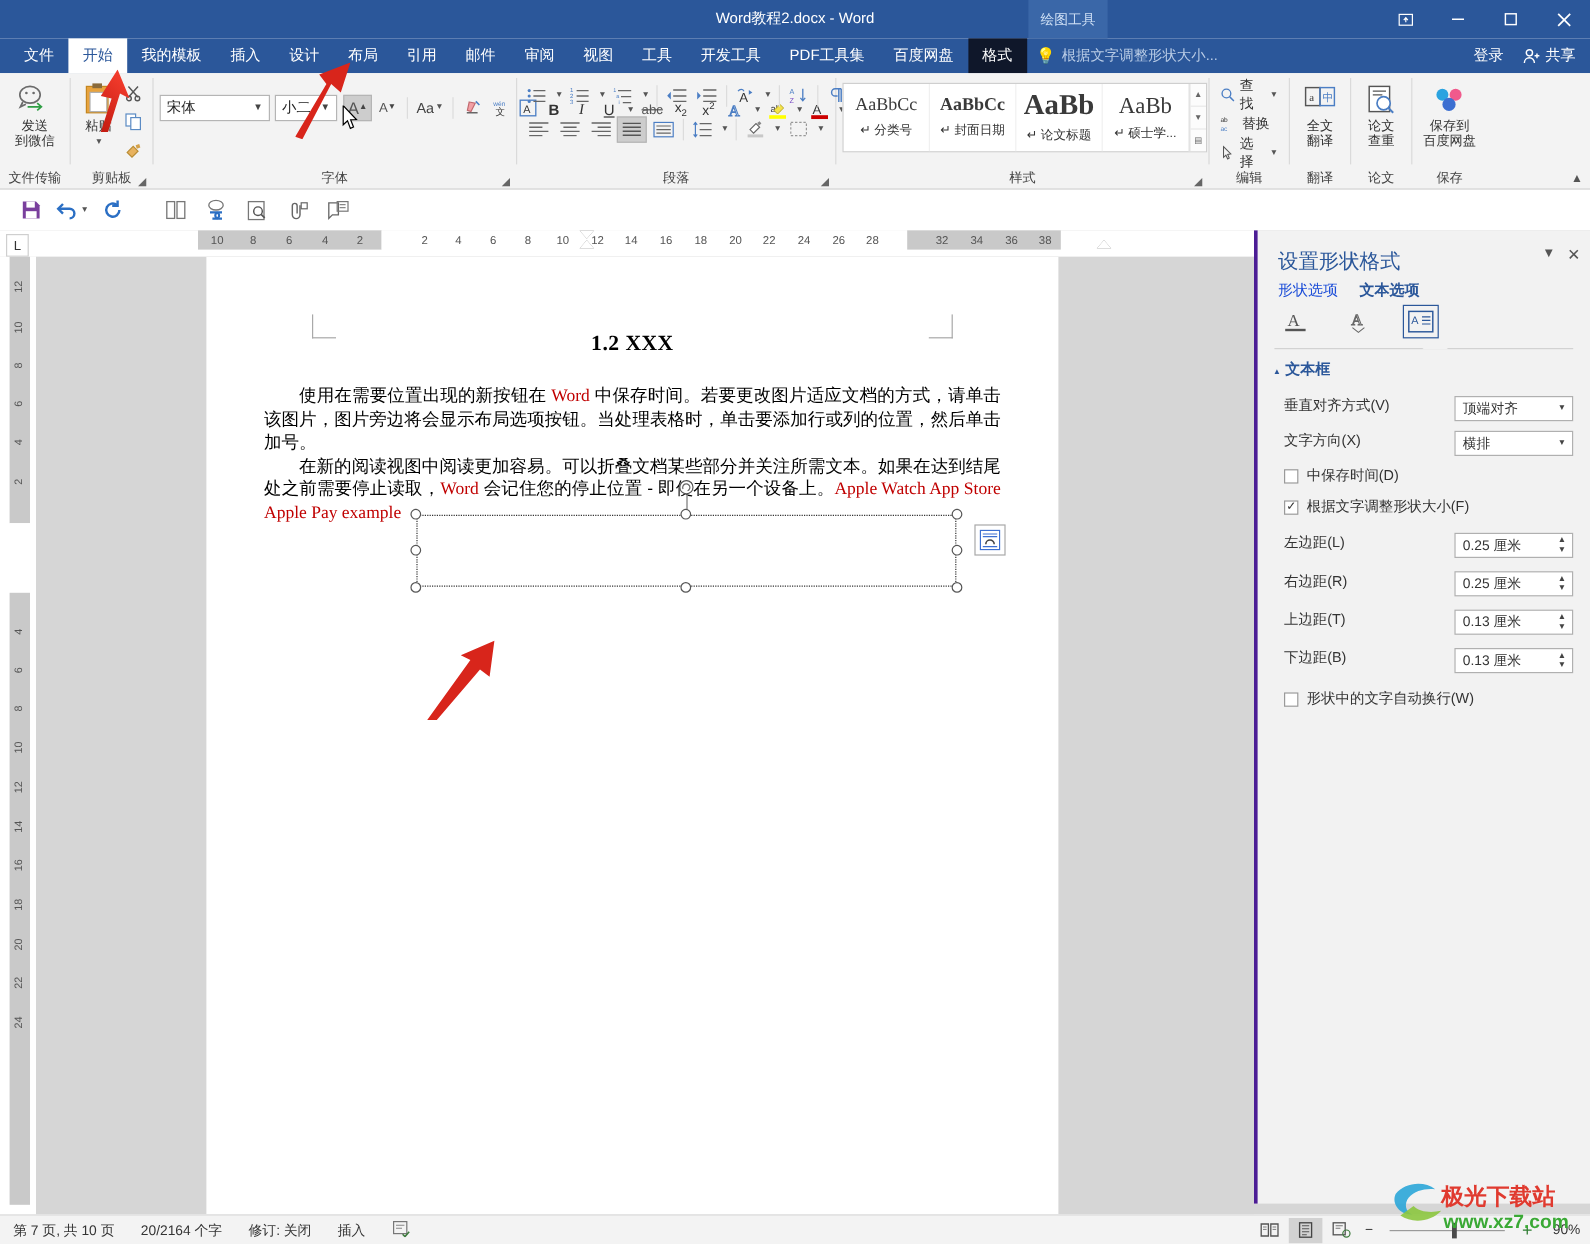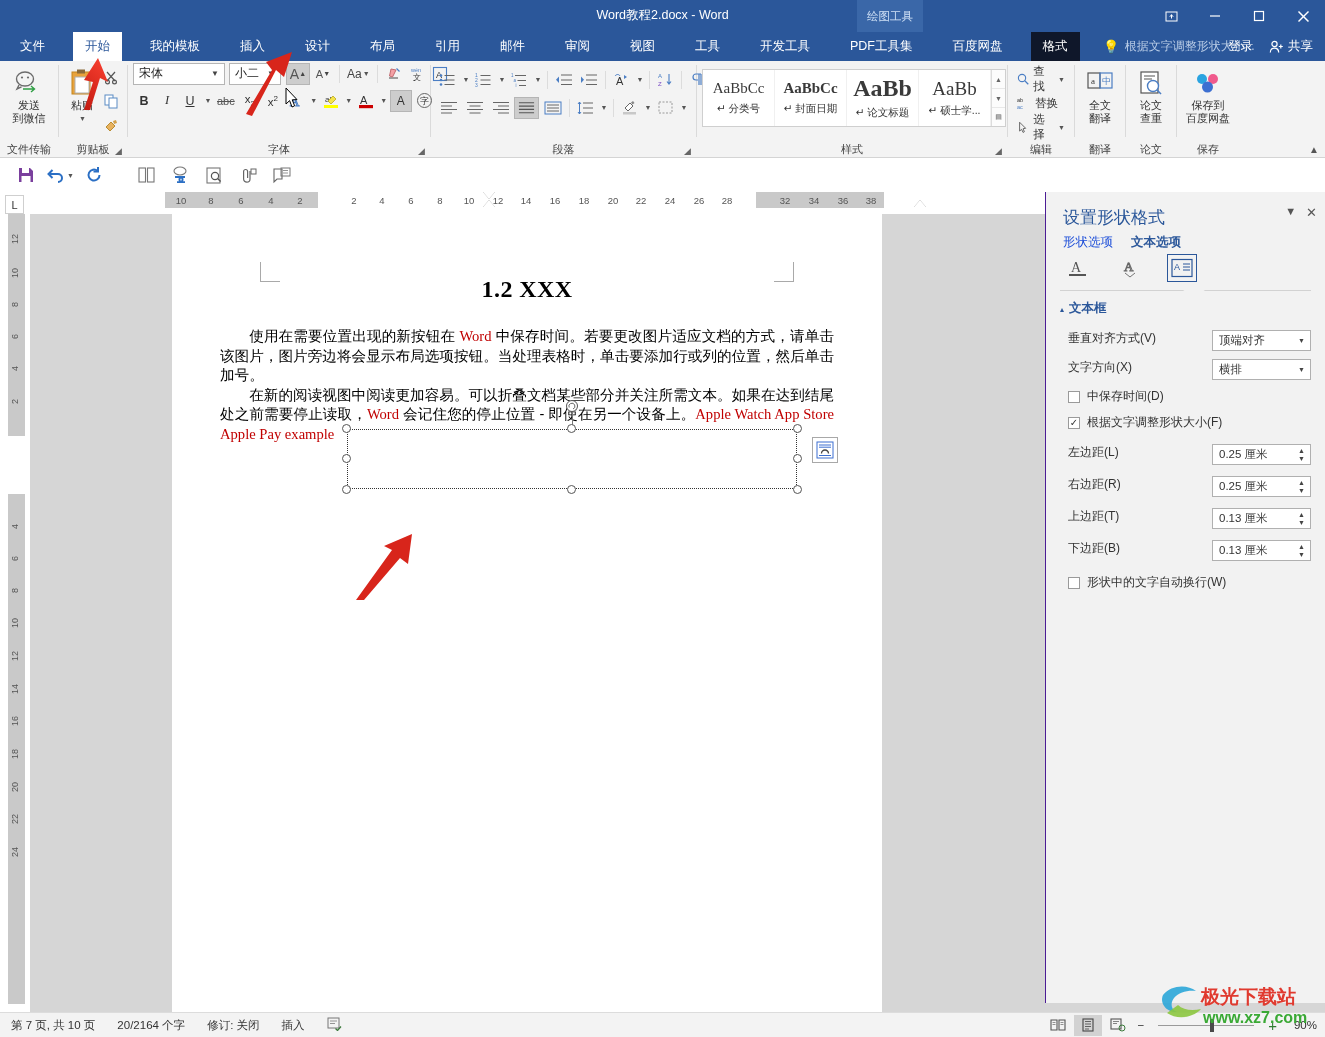--- a/index.html
+++ b/index.html
@@ -13,21 +13,21 @@
   }
   
   .titlebar{height:32px;background:#2b579a;position:relative;}
   .title-text{position:absolute;left:0;right:0;top:7px;text-align:center;color:#fff;font-size:12.5px;}
   .ctx-tab-label{position:absolute;left:857px;top:0;width:66px;height:32px;background:#3a67a8;
      color:#cfe0f5;font-size:11.5px;display:flex;align-items:center;justify-content:center;}
   .win-btns{position:absolute;right:0;top:0;display:flex;height:32px;}
   .win-btn{width:44px;height:32px;display:flex;align-items:center;justify-content:center;color:#fff;}
   .win-btn svg{display:block;}
   
-  .tabstrip{height:29px;background:#2b579a;position:relative;display:flex;align-items:stretch;padding-left:8px;gap:16px;}
+  .tabstrip{height:29px;background:#2b579a;position:relative;display:flex;align-items:stretch;padding-left:8px;}
   .tab{padding:0 12px;display:flex;align-items:center;color:#fff;font-size:12.5px;white-space:nowrap;}
   .tab.active{background:#fff;color:#2b579a;}
   .tab.ctx-active{background:#0f172a;color:#fff;}
   .tellme{display:flex;align-items:center;color:#b9cce6;font-size:12px;margin-left:8px;gap:5px;}
   .tellme .bulb{font-size:13px;}
   .acct{position:absolute;right:0;top:0;height:29px;display:flex;align-items:center;color:#fff;font-size:12.5px;}
   .acct .signin{padding:0 10px;}
   .acct .share{padding:0 12px 0 6px;display:flex;align-items:center;gap:4px;}
   
   .ribbon{height:97px;background:#f3f3f3;border-bottom:1px solid #d4d4d4;display:flex;position:relative;}
@@ -77,41 +77,41 @@
   .vruler{position:absolute;left:0;top:22px;bottom:0;width:30px;background:#fff;}
   .vr-bar{position:absolute;left:8px;width:17px;background:#c9c9c9;}
   .vr-num{position:absolute;left:10px;font-size:9px;color:#555;
      writing-mode:vertical-rl;transform:rotate(180deg);}
   .tabstop{position:absolute;left:5px;top:3px;width:19px;height:19px;background:#fff;border:1px solid #cfcfcf;
      display:flex;align-items:center;justify-content:center;font-size:11px;color:#333;}
   .canvas{position:absolute;left:30px;top:22px;right:280px;bottom:0;background:#d6d6d6;overflow:hidden;}
   .page{position:absolute;left:142px;top:0;width:710px;height:100%;background:#fff;}
   .pgcorner{position:absolute;width:20px;height:20px;}
   
-  .doc-h{font-family:"Liberation Serif","DejaVu Serif",serif;font-weight:bold;font-size:24px;
+  .doc-h{font-family:"Liberation Serif","DejaVu Serif",serif;font-weight:bold;font-size:18px;
      text-align:center;color:#000;margin:0;padding-top:62px;letter-spacing:.4px;}
   .doc-p{font-size:14.6px;line-height:1.34;color:#000;margin:0;text-align:justify;
      padding:0 10px;text-indent:2em;}
   .doc-body{padding:0 38px;margin-top:24px;}
   .rd{color:#c00000;font-family:"Liberation Serif","DejaVu Serif",serif;}
   
   .tbox-wrap{position:absolute;left:175px;top:215px;width:450px;height:60px;}
   .tbox-dash{position:absolute;left:0;top:0;right:0;bottom:0;border:1px dotted #333;}
   .tbox-inner{position:absolute;left:6px;top:10px;right:6px;height:38px;background:#c4c4c4;
      border:1px solid #5a5a5a;display:flex;align-items:center;padding-left:10px;}
   .tbox-txt{font-size:19px;color:#111;letter-spacing:.5px;}
   .handle{position:absolute;width:9px;height:9px;border-radius:50%;background:#fff;border:1.2px solid #555;}
   .rothandle{position:absolute;left:50%;top:-29px;margin-left:-6px;width:12px;height:12px;border-radius:50%;
      background:#fff;border:1.2px solid #555;display:flex;align-items:center;justify-content:center;}
   .rotstem{position:absolute;left:50%;top:-20px;width:1px;height:20px;background:#777;}
   .layoutbtn{position:absolute;left:465px;top:8px;width:26px;height:26px;background:#fff;
      border:1px solid #a8a8a8;display:flex;align-items:center;justify-content:center;}
   
   .pane{position:absolute;right:0;top:192px;bottom:34px;width:280px;background:#f2f2f2;
-     border-left:1px solid #4c1d95;}
+     border-left:3px solid #4c1d95;}
   .pane-title{position:absolute;left:17px;top:14px;font-size:17px;color:#2b579a;}
   .pane-hd-btns{position:absolute;right:8px;top:13px;display:flex;gap:10px;color:#555;font-size:11px;}
   .pane-tabs{position:absolute;left:17px;top:42px;display:flex;gap:18px;font-size:12.5px;}
   .pt{color:#1d4ed8;}
   .pt.active{color:#2b579a;font-weight:bold;}
   .pane-icons{position:absolute;left:17px;top:62px;display:flex;gap:22px;}
   .pi{width:30px;height:28px;display:flex;align-items:center;justify-content:center;}
   .pi.sel{border:1px solid #2b579a;}
   .pane-rule{position:absolute;left:14px;right:14px;top:98px;height:1px;background:#d2d2d2;}
   .pane-notch{position:absolute;left:137px;top:91px;width:0;height:0;border-left:11px solid transparent;
@@ -267,21 +267,21 @@
       </div>
     </div>
     <div class="glabel" style="position:relative">
       <span>剪贴板</span>
       <span class="dlg">◢</span>
     </div>
   </div>
   <div class="gsep"></div>
 
   <div class="rgroup" style="width:302px">
-    <div class="gbody" style="flex-direction:column;padding-top:0">
+    <div class="gbody" style="padding-top:16px">
       <div class="row">
         <div class="fontbox" style="width:92px">
           <span>宋体</span>
           <span class="cv">▼</span>
         </div>
         <div class="fontbox" style="width:52px;margin-left:3px">
           <span>小二</span>
           <span class="cv">▼</span>
         </div>
         <div class="tb on" style="margin-left:4px;width:24px">

